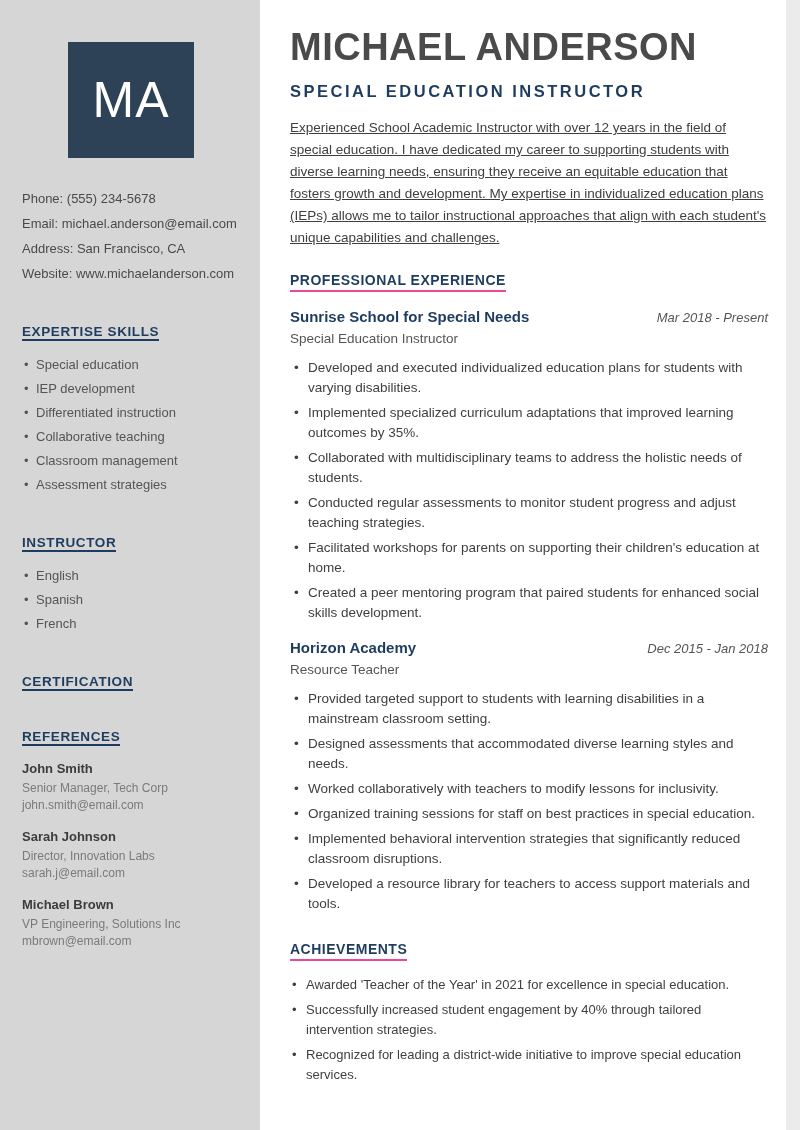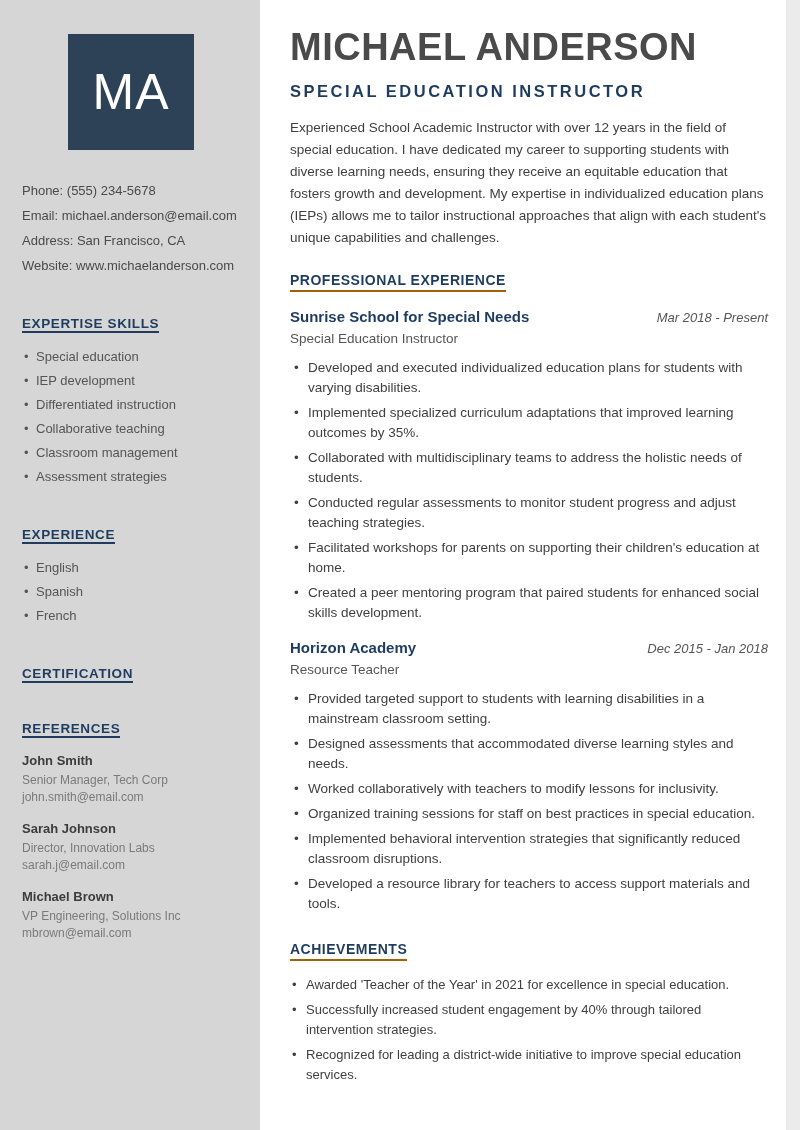--- a/index.html
+++ b/index.html
@@ -21,21 +21,21 @@
     width:260px; height:1130px;
     background:#d6d6d6;
     padding:30px 20px 0 22px;
   }
   .monogram {
     width:126px; height:116px;
     background:#2d4257;
     color:#ffffff;
     display:flex; align-items:center; justify-content:center;
     font-size:50px; letter-spacing:1px;
-    margin:4px auto;
+    margin:12px auto;
   }
   .contact { margin-top:28px; }
   .contact-line {
     font-size:13px; color:#4a4a4a; line-height:25px;
   }
   .side-section { margin-top:36px; }
   .side-heading {
     display:inline-block;
     color:#1e3c5f; font-weight:bold;
     font-size:13.5px; letter-spacing:0.6px;
@@ -63,27 +63,27 @@
     font-size:38px; font-weight:bold;
     color:#4a4a4a; letter-spacing:0.5px;
   }
   .job-title {
     margin-top:13px;
     color:#1e3c5f; font-size:16.5px;
     letter-spacing:2.5px; font-weight:bold;
   }
   .summary {
     margin-top:16px;
-    font-size:13.5px; color:#3f3f3f; line-height:22px;
+    font-size:13.5px; color:#3f3f3f; line-height:22px;text-decoration:underline;
   }
   .section-heading {
     display:inline-block;
     color:#1e3c5f; font-weight:bold;
     font-size:14px; letter-spacing:0.5px;
-    border-bottom:2px solid #a16207;
+    border-bottom:2px solid #ec4899;
     padding-bottom:2px;
   }
   .exp-section { margin-top:22px; }
   .job { margin-top:16px; }
   .job-header {
     display:flex; justify-content:space-between; align-items:baseline;
   }
   .company { color:#1e3c5f; font-size:15px; font-weight:bold; }
   .dates { font-style:italic; font-size:13px; color:#555555; }
   .role { margin-top:6px; font-size:13.5px; color:#555555; }
@@ -131,21 +131,21 @@
         <li>Special education</li>
         <li>IEP development</li>
         <li>Differentiated instruction</li>
         <li>Collaborative teaching</li>
         <li>Classroom management</li>
         <li>Assessment strategies</li>
       </ul>
     </div>
 
     <div class="side-section">
-      <div class="side-heading">EXPERIENCE</div>
+      <div class="side-heading">INSTRUCTOR</div>
       <ul class="side-list">
         <li>English</li>
         <li>Spanish</li>
         <li>French</li>
       </ul>
     </div>
 
     <div class="side-section">
       <div class="side-heading">CERTIFICATION</div>
     </div>

